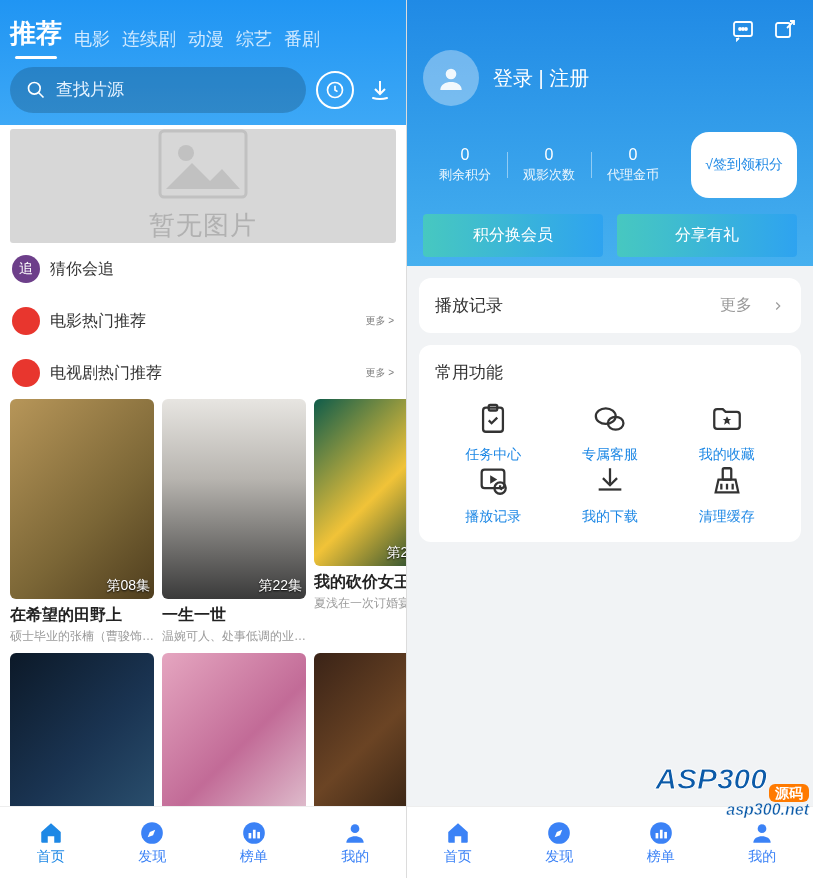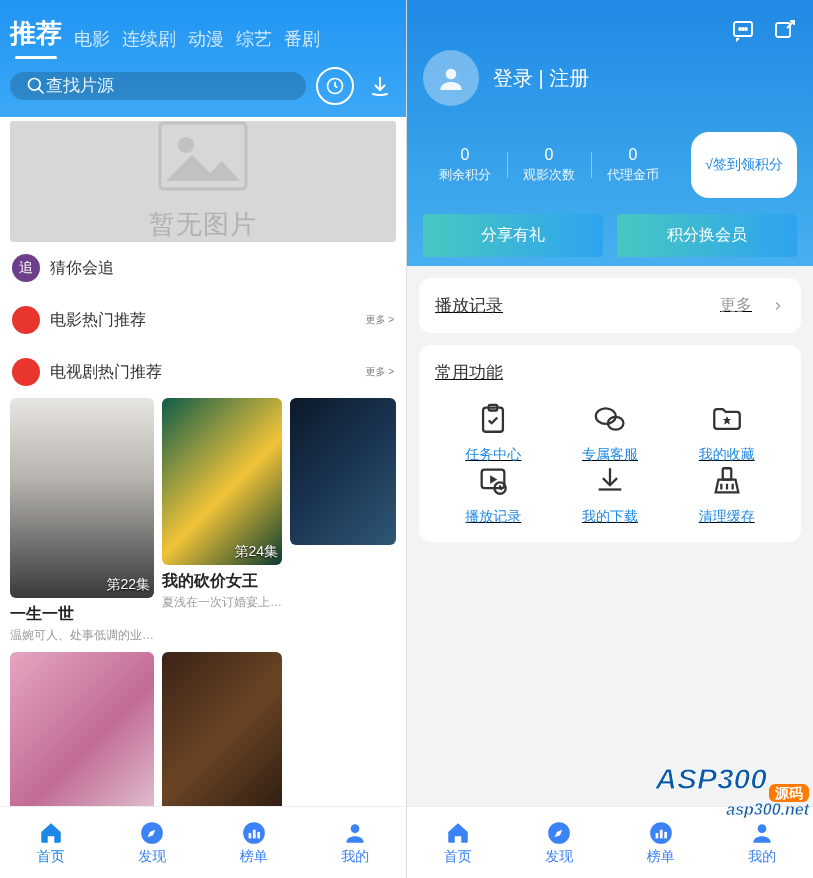--- a/index.html
+++ b/index.html
@@ -8,28 +8,28 @@
 .screen-left { width: 407px; border-right: 1px solid #dcdcdc; }
 .screen-right { width: 406px; }
 
 
 .hdr { background: linear-gradient(180deg,#2095f3 0%,#3da8f6 100%); padding: 0 10px 12px 10px; }
 .tabs { display: flex; align-items: flex-end; gap: 12px; padding-top: 10px; }
 .tab { color: #cfe9ff; font-size: 18px; padding: 6px 0; cursor: pointer; }
 .tab.active { color: #fff; font-size: 26px; font-weight: 700; position: relative; }
 .tab.active::after { content:""; position:absolute; left: 10%; right:10%; bottom:-2px; height:3px; background:#fff; border-radius:2px; }
 .searchrow { display:flex; align-items:center; gap:10px; margin-top:10px; }
-.searchbox { flex:1; display:flex; align-items:center; background: rgba(0,0,0,.18); border-radius: 24px; height:28px; padding:0 16px; color:#fff; }
+.searchbox { flex:1; display:flex; align-items:center; gap:10px; background: rgba(0,0,0,.18); border-radius: 24px; height:46px; padding:0 16px; color:#fff; }
 .searchbox input { flex:1; background:transparent; border:none; outline:none; color:#fff; font-size:17px; }
 .searchbox input::placeholder { color:#e6f3ff; }
 .circlebtn { width:38px; height:38px; border:2px solid #fff; border-radius:50%; display:flex; align-items:center; justify-content:center; color:#fff; }
 .dlplain { width:32px; height:32px; display:flex; align-items:center; justify-content:center; color:#fff; }
 
 .left-body { flex:1; overflow:hidden; background:#fff; padding: 4px 10px 0 10px; display:flex; flex-direction:column; }
-.banner { background:#d7d7d7; border-radius:3px; height:180px; display:flex; flex-direction:column; align-items:center; justify-content:center; color:#aeaeae; gap:16px; }
+.banner { background:#d7d7d7; border-radius:3px; height:180px; display:flex; flex-direction:column; align-items:center; justify-content:center; color:#aeaeae; gap:9px; }
 .banner svg { opacity:.6; }
 .banner-text { font-size:26px; color:#b1b1b1; letter-spacing:1px; }
 
 .catrow { display:flex; align-items:center; padding: 12px 2px; }
 .catdot { width:28px; height:28px; border-radius:50%; margin-right:10px; flex:0 0 auto; }
 .catdot.purple { background:#6d3f8a; color:#fff; display:flex; align-items:center; justify-content:center; font-size:14px; }
 .catdot.red { background:#e8362e; }
 .catlabel { font-size:16px; color:#333; flex:1; }
 .more { font-size:10px; color:#7f7f7f; }
 
@@ -65,21 +65,21 @@
 .statsrow { display:flex; align-items:center; margin-top:26px; }
 .stat { flex:0 0 auto; text-align:center; padding: 0 16px; position:relative; }
 .stat:not(:first-child)::before { content:""; position:absolute; left:0; top:6px; bottom:6px; width:1px; background:rgba(255,255,255,.45); }
 .statv { font-size:16px; }
 .statl { font-size:13px; opacity:.9; margin-top:2px; }
 .signbtn { margin-left:auto; background:#fff; color:#1e88e5; border-radius:18px; padding:24px 14px; font-size:14px; cursor:pointer; white-space:nowrap; }
 .btnrow { display:flex; gap:14px; margin-top:16px; }
 .pillbtn { flex:1; background: linear-gradient(90deg,#47c8c0,#2ea3f0); color:#fff; text-align:center; padding:11px 0; border-radius:4px; font-size:16px; cursor:pointer; }
 
 .rbody { flex:1; background:#f1f3f5; padding:12px; display:flex; flex-direction:column; gap:12px; }
-.card { background:#fff; border-radius:12px; padding:16px;text-decoration:underline; }
+.card { background:#fff; border-radius:12px; padding:16px; }
 .cardhdr { display:flex; align-items:center; justify-content:space-between; }
 .cardtitle { font-size:17px; color:#333; font-weight:500; }
 .cardmore { font-size:16px; color:#9a9a9a; display:flex; align-items:center; gap:19px; }
 .funcgrid { display:grid; grid-template-columns: repeat(3,1fr); margin-top:18px; }
 .func { display:flex; flex-direction:column; align-items:center; gap:10px; cursor:pointer; color:#1e88e5; }
 .func svg { width:34px; height:34px; stroke:#333; fill:none; stroke-width:1.6; }
 .func span { font-size:14px; }
 
 .watermark { position:absolute; bottom:60px; right:4px; font-family: Arial Black, Arial; font-weight:900; font-style:italic; color:#0b5aa8; -webkit-text-stroke:1px #fff; font-size:30px; pointer-events:none; line-height:1; text-align:right; }
 .watermark small { display:block; font-size:16px; font-style:italic; -webkit-text-stroke:.5px #fff; }
@@ -142,20 +142,27 @@
       <div class="catlabel">电影热门推荐</div>
       <div class="more">更多 &gt;</div>
     </div>
     <div class="catrow">
       <div class="catdot red"></div>
       <div class="catlabel">电视剧热门推荐</div>
       <div class="more">更多 &gt;</div>
     </div>
 
     <div class="postergrid">
+      <div class="poster">
+        <div class="thumb th1">
+            <div class="eptag">第08集</div>
+          </div>
+        <div class="ptitle">在希望的田野上</div>
+        <div class="pdesc">硕士毕业的张楠（曹骏饰…</div>
+      </div>
       <div class="poster">
         <div class="thumb th2">
             <div class="eptag">第22集</div>
           </div>
         <div class="ptitle">一生一世</div>
         <div class="pdesc">温婉可人、处事低调的业…</div>
       </div>
       <div class="poster">
         <div class="thumb th3">
             <div class="eptag">第24集</div>
@@ -244,22 +251,22 @@
           <div class="statv">0</div>
           <div class="statl">观影次数</div>
         </div>
       <div class="stat">
           <div class="statv">0</div>
           <div class="statl">代理金币</div>
         </div>
       <div class="signbtn">√签到领积分</div>
     </div>
     <div class="btnrow">
+      <div class="pillbtn">积分换会员</div>
       <div class="pillbtn">分享有礼</div>
-      <div class="pillbtn">积分换会员</div>
     </div>
   </div>
 
   <div class="rbody">
     <div class="card">
       <div class="cardhdr">
         <div class="cardtitle">播放记录</div>
         <div class="cardmore">
             <span>更多</span>
             <svg width="14" height="14" viewBox="0 0 24 24" fill="none" stroke="#9a9a9a" stroke-width="2">

